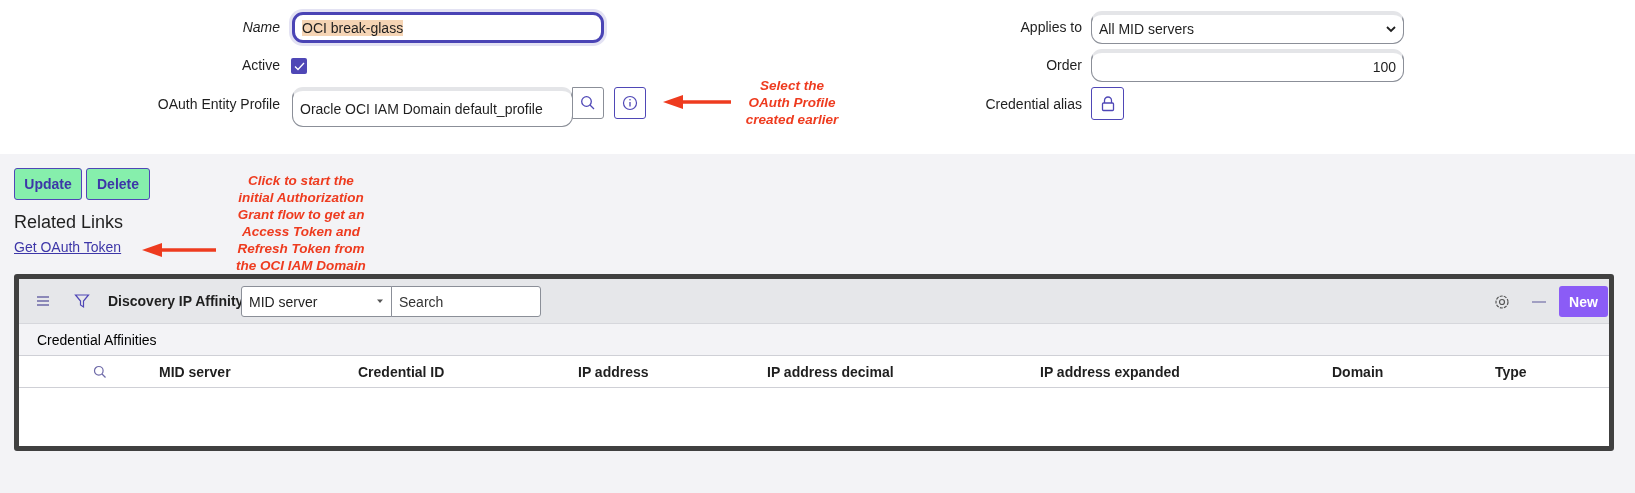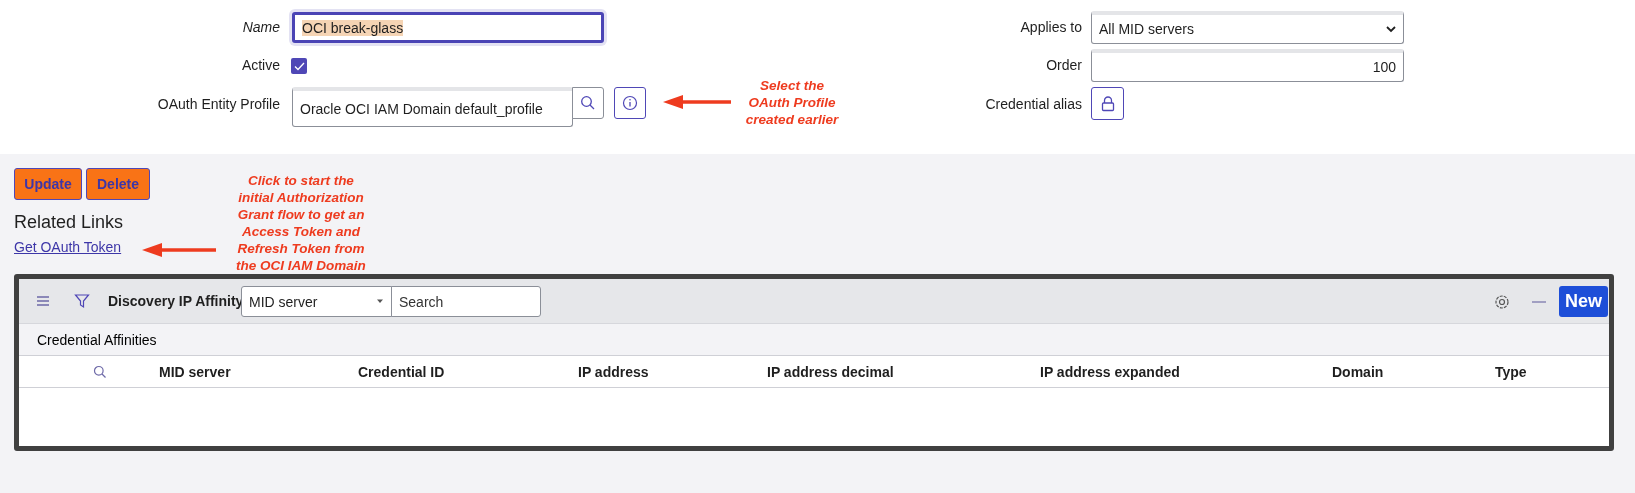--- a/index.html
+++ b/index.html
@@ -1,38 +1,38 @@
 <!DOCTYPE html>
 <html><head>
 <meta charset="utf-8">
 <style>
   * { box-sizing: border-box; margin: 0; padding: 0; }
   html, body { width: 1635px; height: 493px; overflow: hidden; }
   body { font-family: "Liberation Sans", "DejaVu Sans", sans-serif; color: #1f1f1f; background: #f3f3f6; position: relative; font-size: 14px; }
   .top { position: absolute; left: 0; top: 0; width: 1635px; height: 154px; background: #ffffff; }
   .abs { position: absolute; }
   .label { position: absolute; font-size: 14px; color: #1f1f1f; text-align: right; white-space: nowrap; }
-  .input { position: absolute; border: 1px solid #8b8f98; border-radius: 3px; background: #fff; font-size: 14px; padding: 0 7px; display: flex; align-items: center; }
+  .input { position: absolute; border: 1px solid #8b8f98; border-radius: 11px; background: #fff; font-size: 14px; padding: 0 7px; display: flex; align-items: center; }
   .input.ro { border-top: 4px solid #e4e5e8; text-align: right; }
   .name-input { border: 3px solid #4a44b5; box-shadow: 0 0 0 3px #e3e2f3; }
   .hl { background: #f5d4b4; }
   .checkbox { position: absolute; width: 16px; height: 16px; background: #4f47b6; border-radius: 2px; display: flex; align-items: center; justify-content: center; }
   .icon-btn { position: absolute; border: 1px solid #8b8f98; border-radius: 3px; background: #fff; display: flex; align-items: center; justify-content: center; }
   .icon-btn.purple { border-color: #4f47b6; }
-  .btn { position: absolute; border: 1px solid #4f47b6; border-radius: 3px; background: #f97316; color: #3d36a8; font-weight: bold; font-size: 14px; display: flex; align-items: center; justify-content: center; }
+  .btn { position: absolute; border: 1px solid #4f47b6; border-radius: 3px; background: #86efac; color: #3d36a8; font-weight: bold; font-size: 14px; display: flex; align-items: center; justify-content: center; }
   .annot { position: absolute; color: #ee3b1f; font-weight: bold; font-style: italic; font-size: 13.5px; line-height: 17px; text-align: center; white-space: nowrap; }
   .related-title { position: absolute; left: 14px; top: 212px; font-size: 18px; color: #1f1f1f; }
   .related-link { position: absolute; left: 14px; top: 239px; font-size: 14px; color: #3d36a8; text-decoration: underline; }
   .panel { position: absolute; left: 14px; top: 274px; width: 1600px; height: 177px; border: 5px solid #404040; border-radius: 3px; background: #fff; overflow: hidden; }
   .panel-head { position: absolute; left: 0; top: 0; width: 100%; height: 45px; background: #e6e7ea; border-bottom: 1px solid #d6d7dc; }
   .panel-sub { position: absolute; left: 0; top: 45px; width: 100%; height: 32px; background: #f3f3f6; border-bottom: 1px solid #cfd0d6; }
   .col-head { position: absolute; left: 0; top: 77px; width: 100%; height: 32px; border-bottom: 1px solid #cfd0d6; background: #fff; }
   .th { position: absolute; top: 8px; font-weight: bold; font-size: 14px; white-space: nowrap; }
   .empty { position: absolute; left: 0; width: 100%; top: 127px; text-align: center; font-size: 14px; }
-  .new-btn { position: absolute; background: #1d4ed8; color: #fff; font-weight: bold; border-radius: 3px; display: flex; align-items: center; justify-content: center; font-size: 18px; }
+  .new-btn { position: absolute; background: #8b5cf6; color: #fff; font-weight: bold; border-radius: 3px; display: flex; align-items: center; justify-content: center; font-size: 14px; }
 </style>
 </head>
 <body>
 
 <div class="top"></div>
 
 <div class="label" style="right:1355px; top:19px;font-style:italic;">Name</div>
 <div class="input name-input" style="left:292px; top:12px; width:312px; height:31px;">
   <span class="hl">OCI break-glass</span>
 </div>

